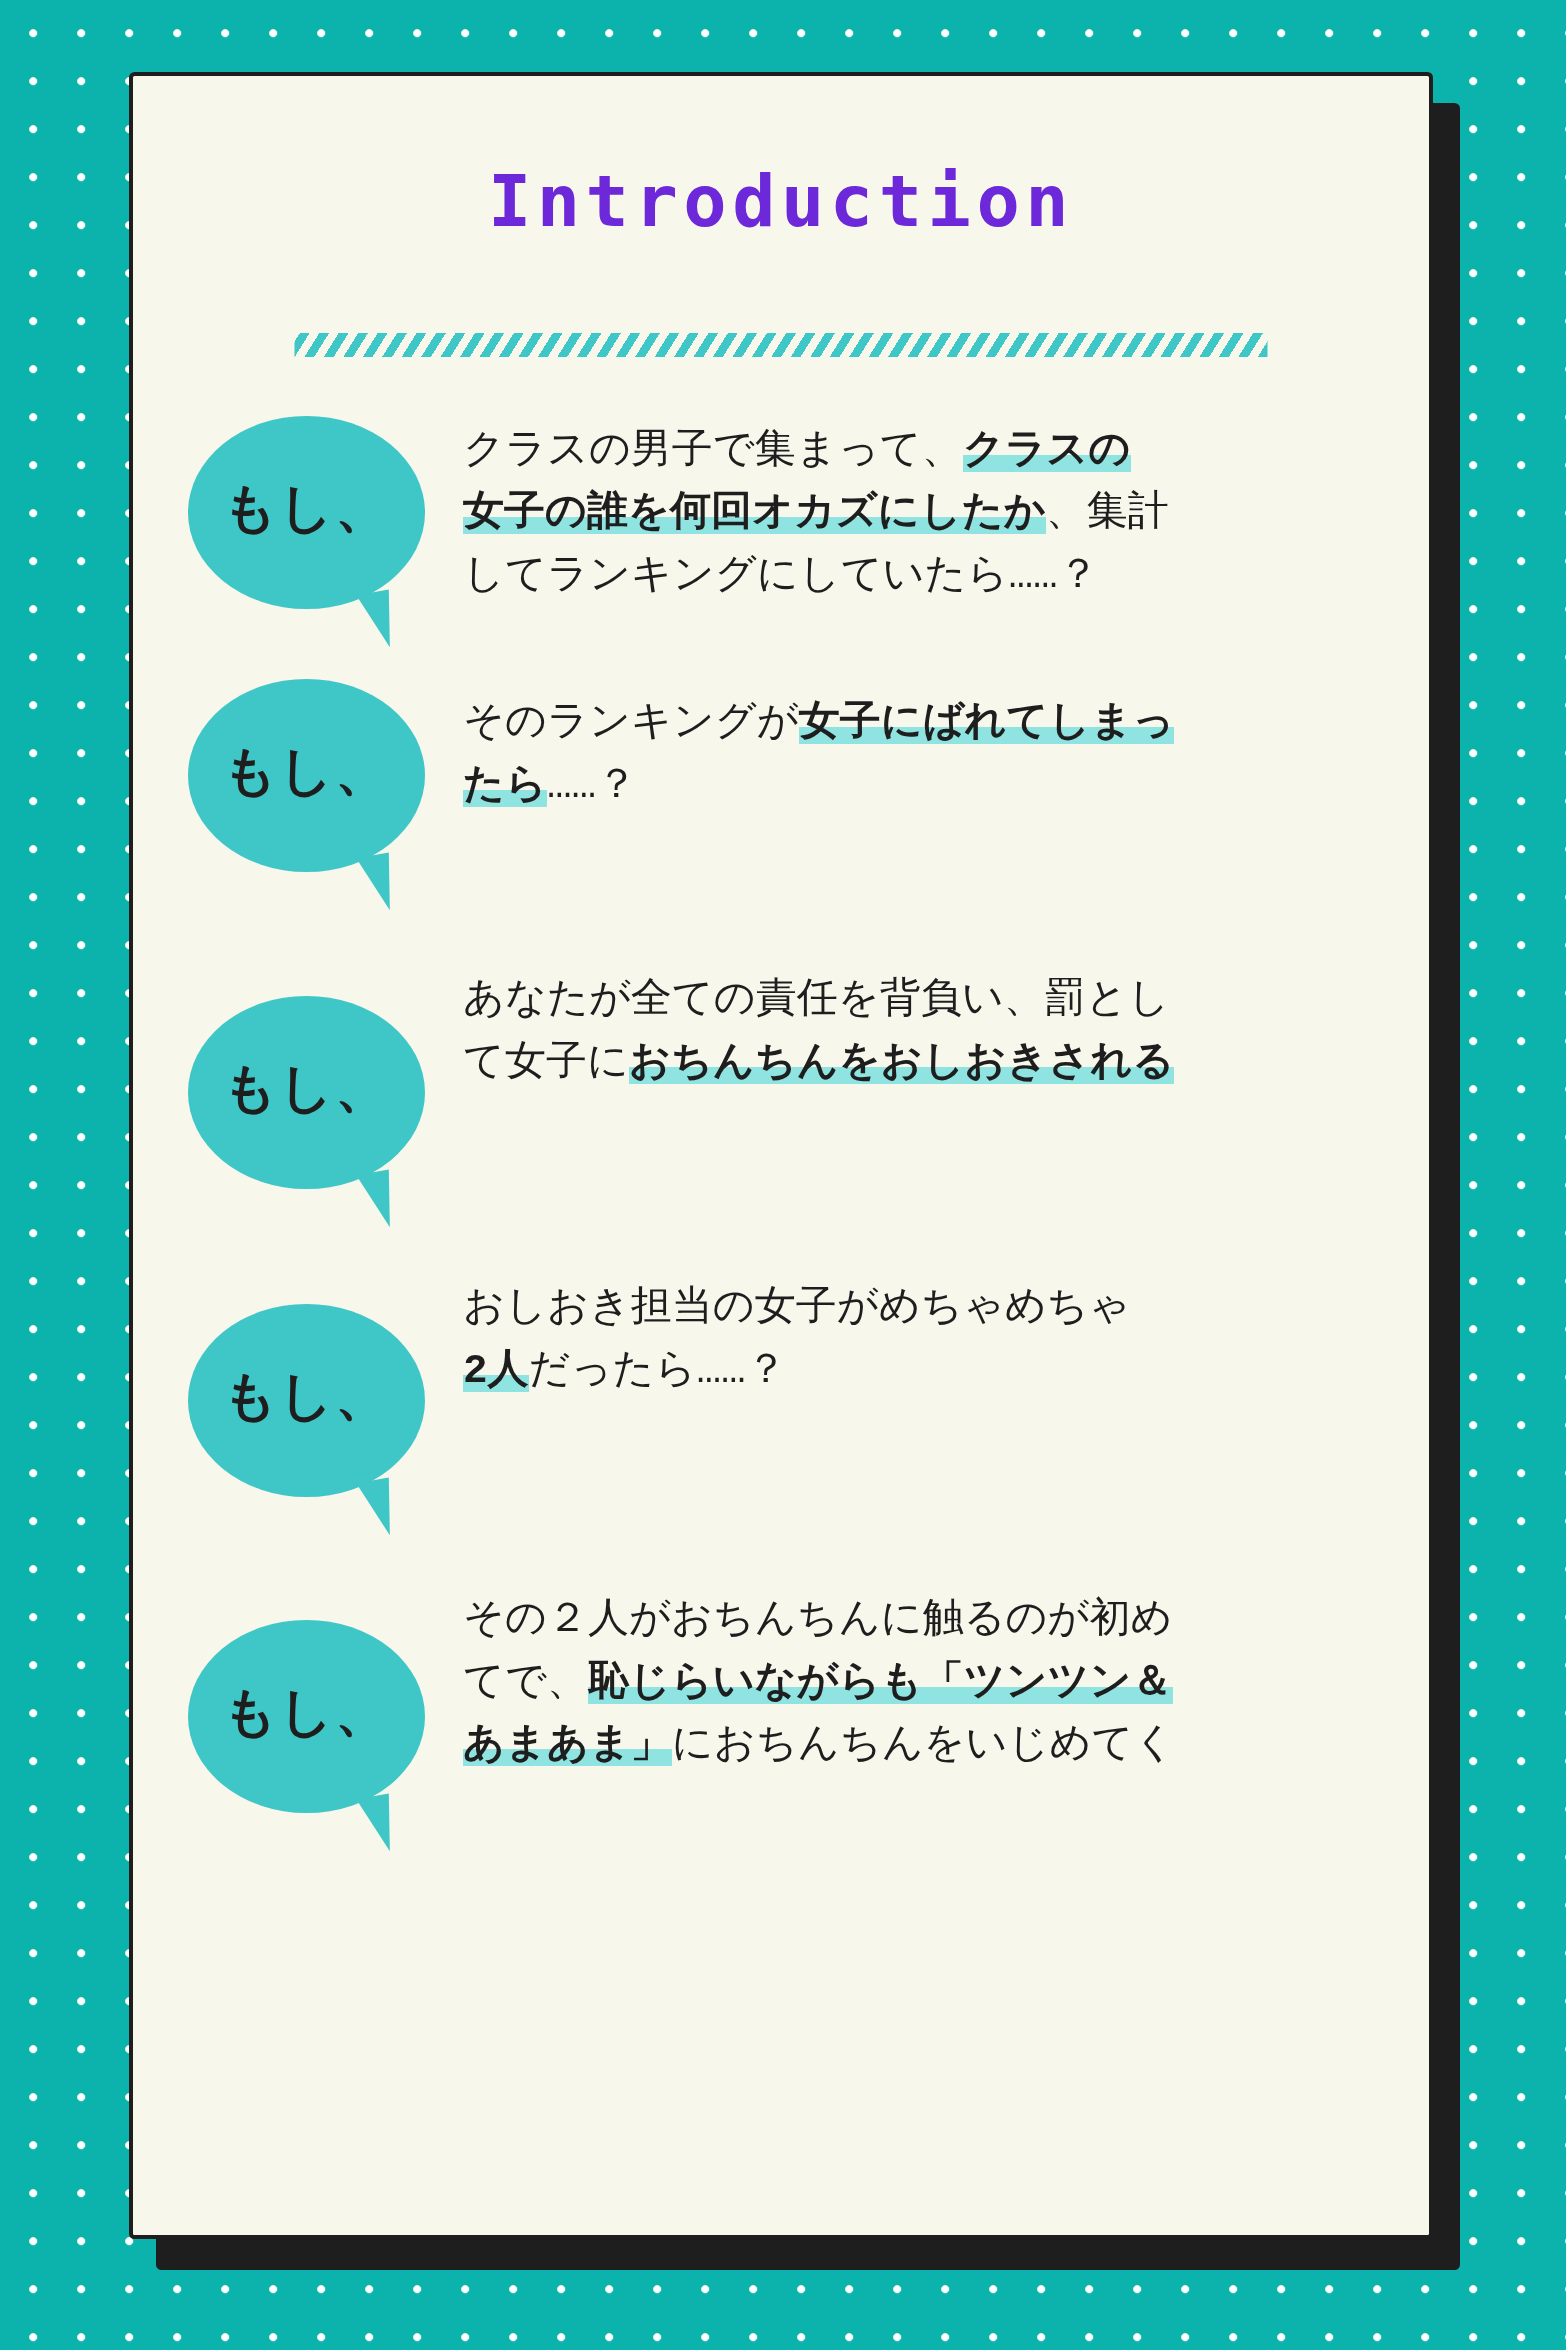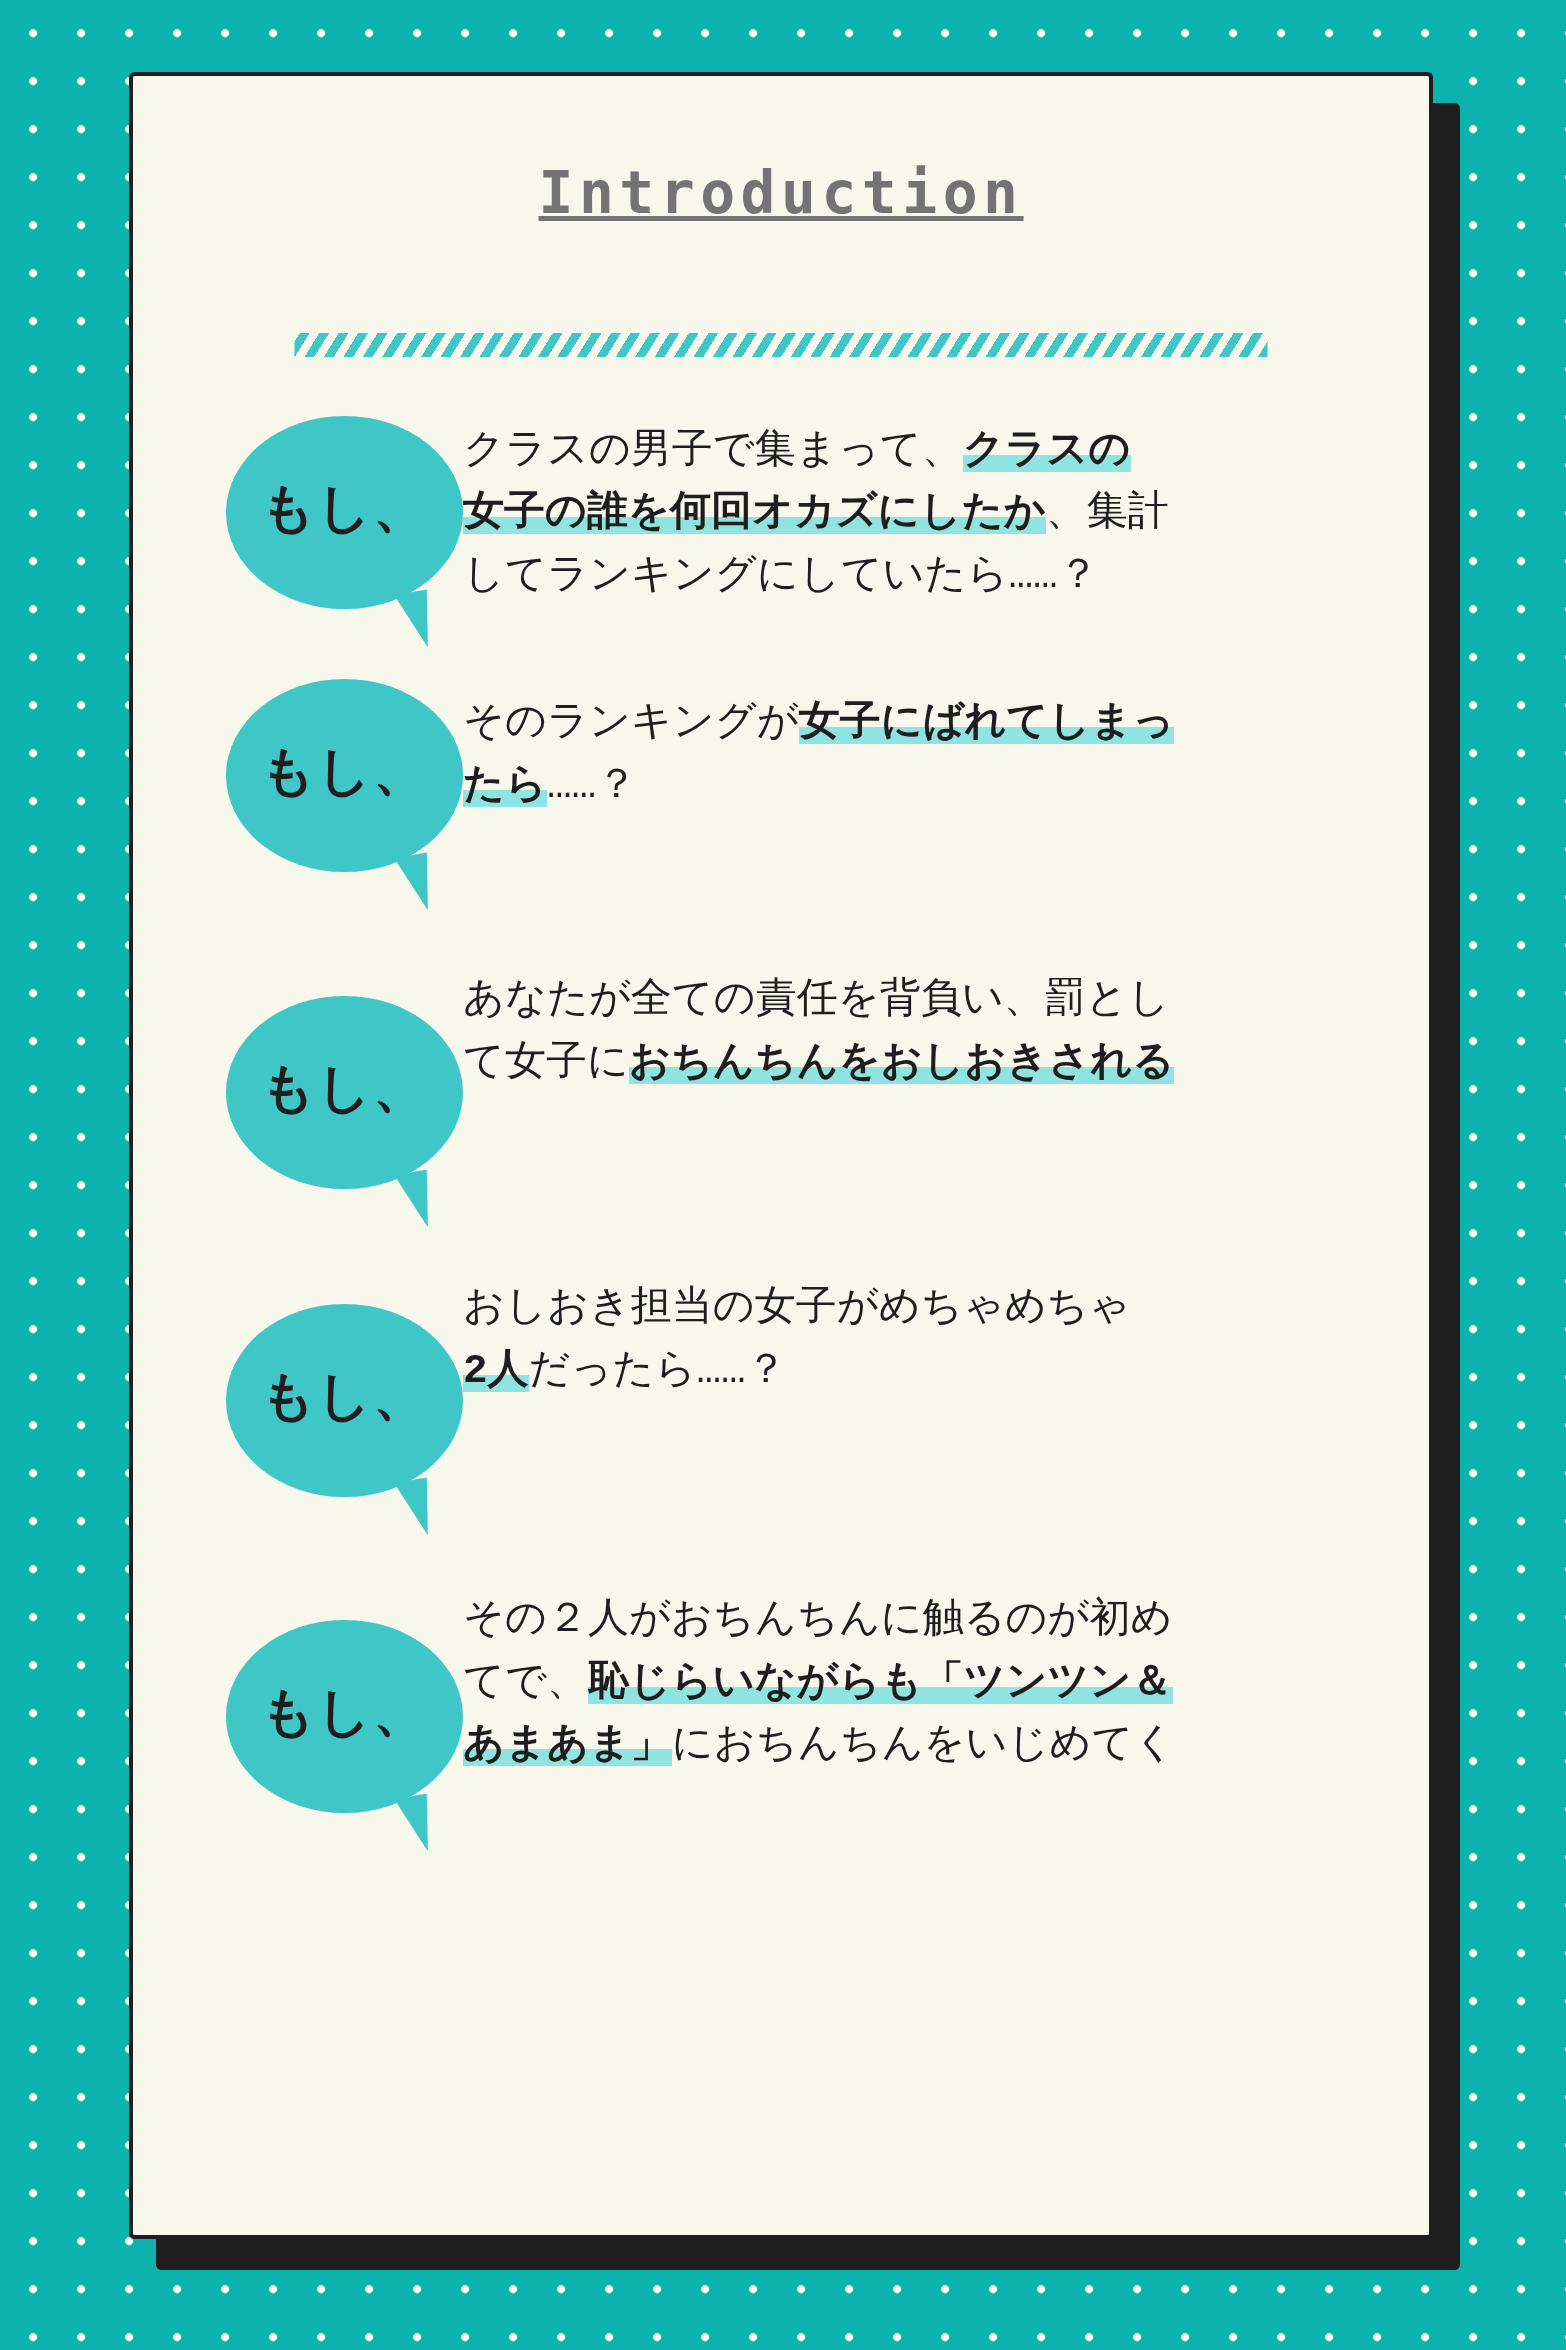--- a/index.html
+++ b/index.html
@@ -53,26 +53,25 @@
     left: 0;
     right: 0;
     top: 83px;
     text-align: center;
   }
   .title {
     display: inline-block;
     position: relative;
     font-family: "DejaVu Sans Mono", monospace;
     font-weight: bold;
-    font-size: 58px;
+    font-size: 72px;
     letter-spacing: 5.5px;
-    color: #737373;
+    color: #6d28d9;
     padding: 0 11px 9.2px 11px;
     z-index: 2;
-    text-decoration: underline;
   }
   .title-underline {
     position: absolute;
     left: 50%;
     transform: translateX(-50%);
     top: 174px;
     width: 973px;
     height: 24px;
     background: repeating-linear-gradient(
       -58deg,
@@ -96,21 +95,21 @@
   .item {
     display: flex;
     align-items: flex-start;
     margin-bottom: 62px;
   }
 
   .bubble-col {
     width: 275px;
     flex: 0 0 275px;
     display: flex;
-    justify-content: flex-end;
+    justify-content: flex-start;
   }
 
   .bubble {
     position: relative;
     width: 237px;
     height: 193px;
     background: #3fc6c6;
     border-radius: 50%;
     display: flex;
     align-items: center;

